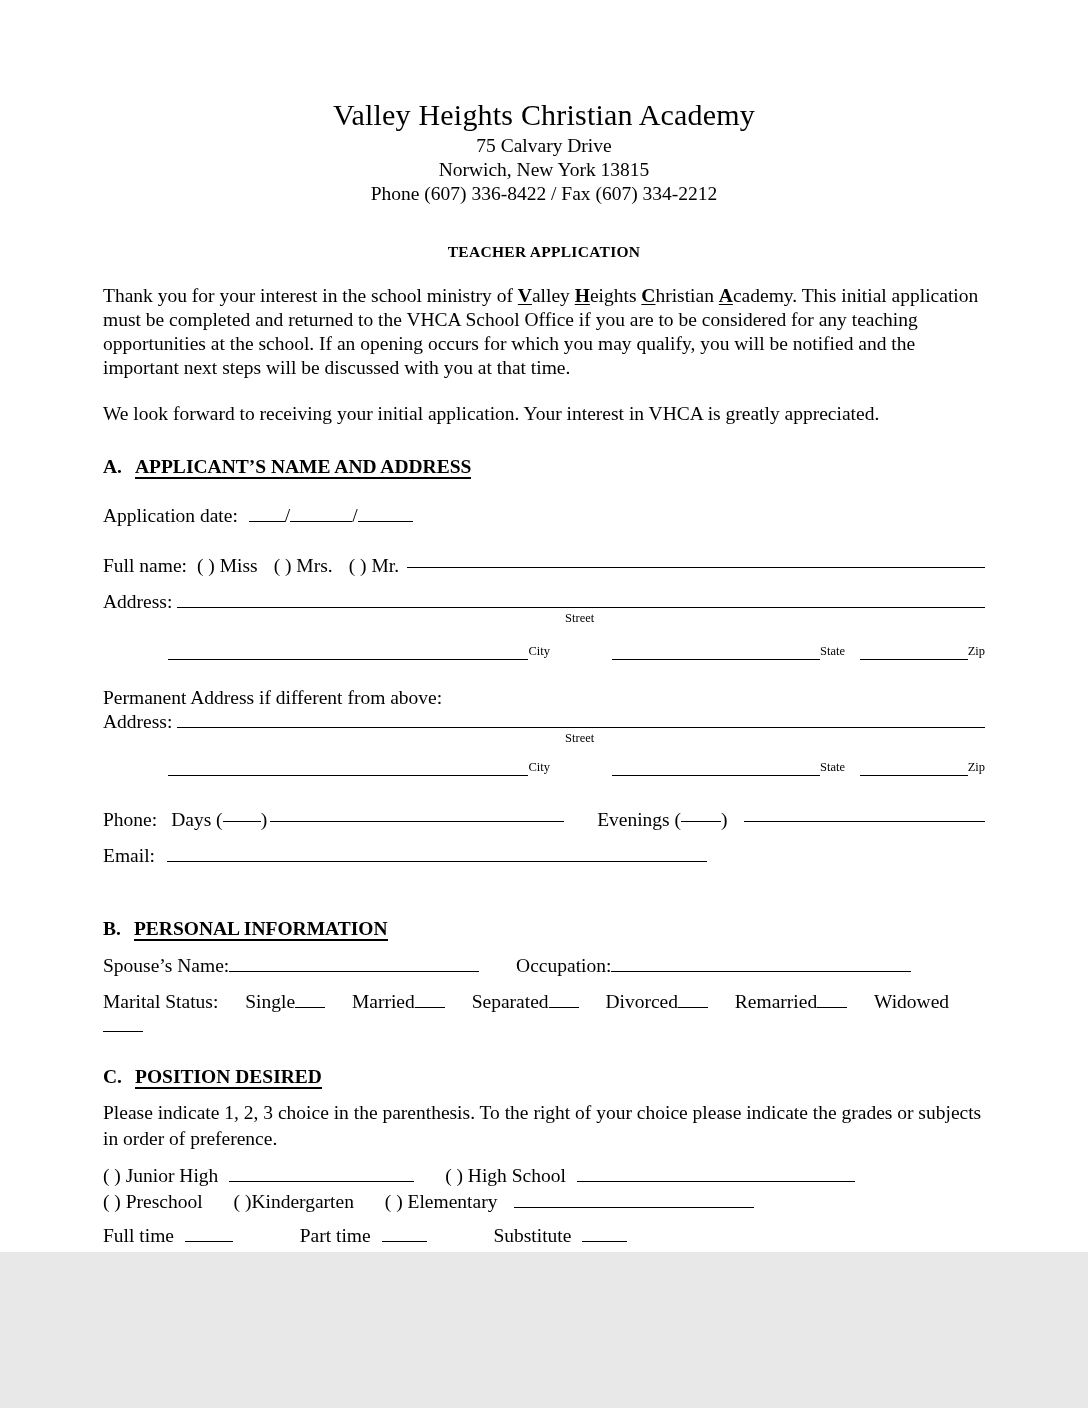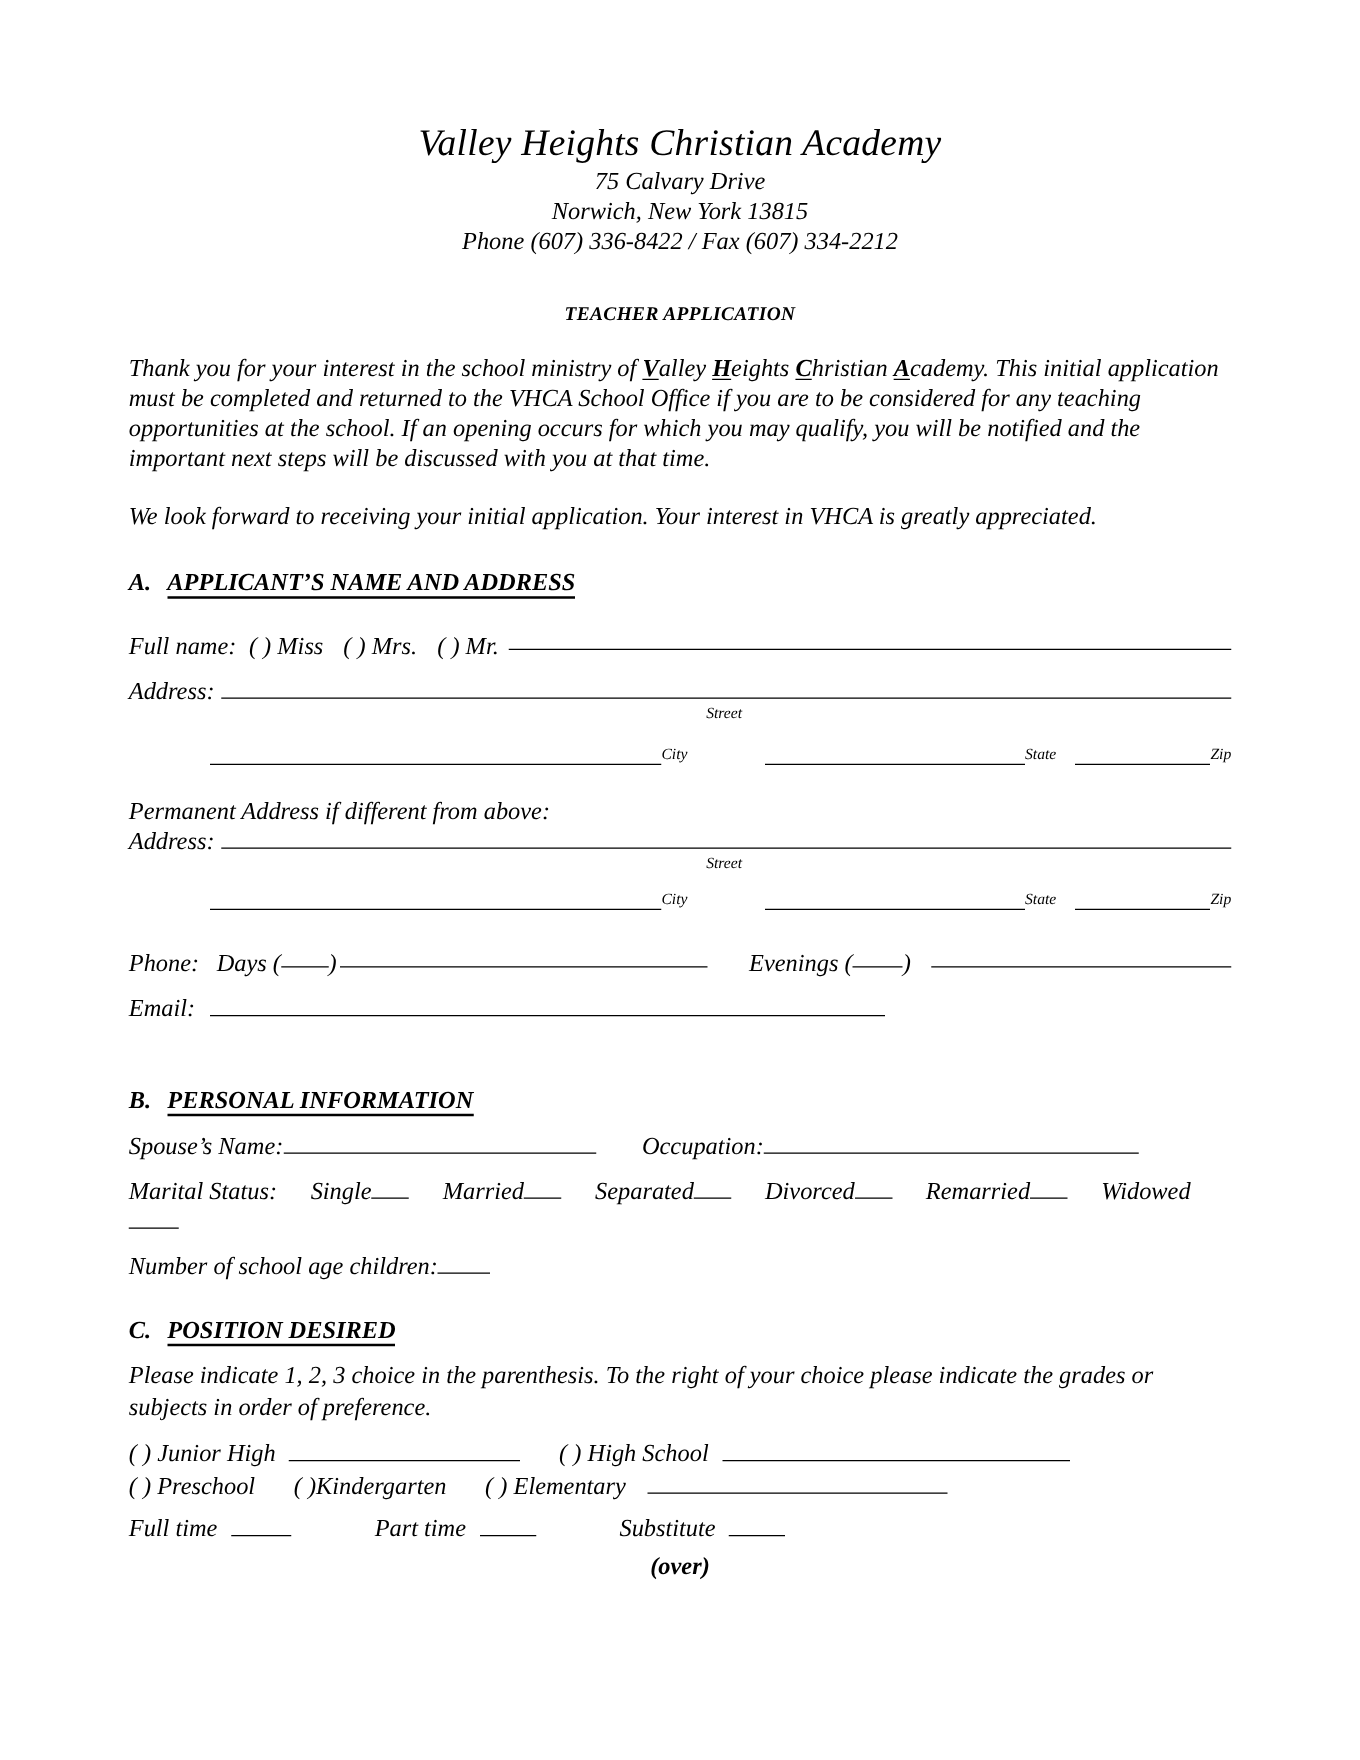--- a/index.html
+++ b/index.html
@@ -1,28 +1,27 @@
 <!DOCTYPE html>
 <html><head>
 <meta charset="utf-8">
 <style>
   html,body{margin:0;padding:0;background:#e8e8e8;}
   .page{
     position:relative;
-    width:1088px;height:1408px;
+    width:1088px;height:1252px;
     margin:0 auto;
     background:#ffffff;
     color:#000;
     font-family:"Liberation Serif","DejaVu Serif",serif;
     font-size:19.5px;
     line-height:24px;
     box-sizing:border-box;
     padding:96px 103px 0 103px;
     overflow:hidden;
-    font-style:italic;
   }
   h1.school-name{
     font-size:30px;font-weight:normal;line-height:38px;
     margin:0;text-align:center;letter-spacing:.2px;
   }
   .lh-line{text-align:center;line-height:24px;}
   .form-title{
     text-align:center;font-weight:bold;font-size:15.5px;
     margin-top:36px;line-height:20px;letter-spacing:.3px;
   }
@@ -63,20 +62,24 @@
 
   <div class="form-title">TEACHER APPLICATION</div>
 
   <p class="para"><span>Thank you for your interest in the school ministry of </span><span class="seg-u">V</span><span>alley </span><span class="seg-u">H</span><span>eights </span><span class="seg-u">C</span><span>hristian </span><span class="seg-u">A</span><span>cademy</span><span>. This initial application must be completed and returned to the VHCA School Office if you are to be considered for any teaching opportunities at the school. If an opening occurs for which you may qualify, you will be notified and the important next steps will be discussed with you at that time.</span></p>
   <p class="para" style="margin-top:22px;">We look forward to receiving your initial application. Your interest in VHCA is greatly appreciated.</p>
 
   <div class="sec-head" style="margin-top:28px;">
     <span class="sec-letter">A.</span><span class="sec-title">APPLICANT’S NAME AND ADDRESS</span>
   </div>
 
+  <div style="margin-top:24px;">
+    <span>Application date:</span>
+    <span class="bl" style="width:36px;margin-left:6px;"></span><span>/</span><span class="bl" style="width:62px;"></span><span>/</span><span class="bl" style="width:55px;"></span>
+  </div>
 
   <div class="frow" style="margin-top:26px;">
     <span>Full name:</span>
     <span style="margin-left:10px;">( ) Miss</span>
     <span style="margin-left:16px;">( ) Mrs.</span>
     <span style="margin-left:16px;">( ) Mr.</span>
     <span class="bl grow" style="margin-left:8px;"></span>
   </div>
 
   <div class="frow" style="margin-top:12px;">
@@ -156,23 +159,20 @@
   <div style="margin-top:12px;">
     <span>Marital Status:</span>
     <span class="opt" style="margin-left:22px;"><span>Single</span><span class="bl"></span></span>
     <span class="opt" style="margin-left:22px;"><span>Married</span><span class="bl"></span></span>
     <span class="opt" style="margin-left:22px;"><span>Separated</span><span class="bl"></span></span>
     <span class="opt" style="margin-left:22px;"><span>Divorced</span><span class="bl"></span></span>
     <span class="opt" style="margin-left:22px;"><span>Remarried</span><span class="bl"></span></span>
     <span class="opt" style="margin-left:22px;"><span>Widowed</span><span class="bl" style="width:40px;"></span></span>
   </div>
 
-  <div style="margin-top:12px;">
-    <span>Number of school age children:</span><span class="bl" style="width:42px;"></span>
-  </div>
 
   <div class="sec-head" style="margin-top:26px;">
     <span class="sec-letter">C.</span><span class="sec-title">POSITION DESIRED</span>
   </div>
 
   <div class="para" style="margin-top:10px;line-height:26px;">Please indicate 1, 2, 3 choice in the parenthesis. To the right of your choice please indicate the grades or subjects in order of preference.</div>
 
   <div style="margin-top:12px;">
     <span>( ) Junior High</span>
     <span class="bl" style="width:185px;margin-left:6px;"></span>

